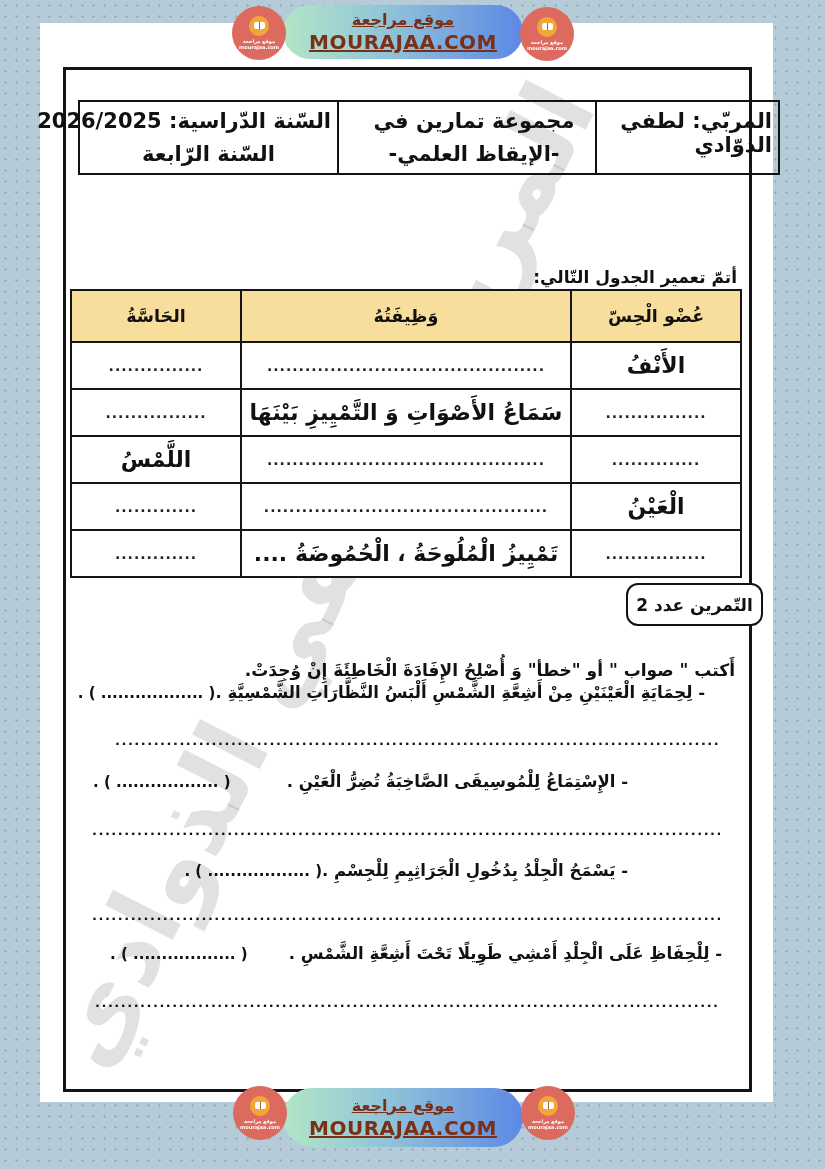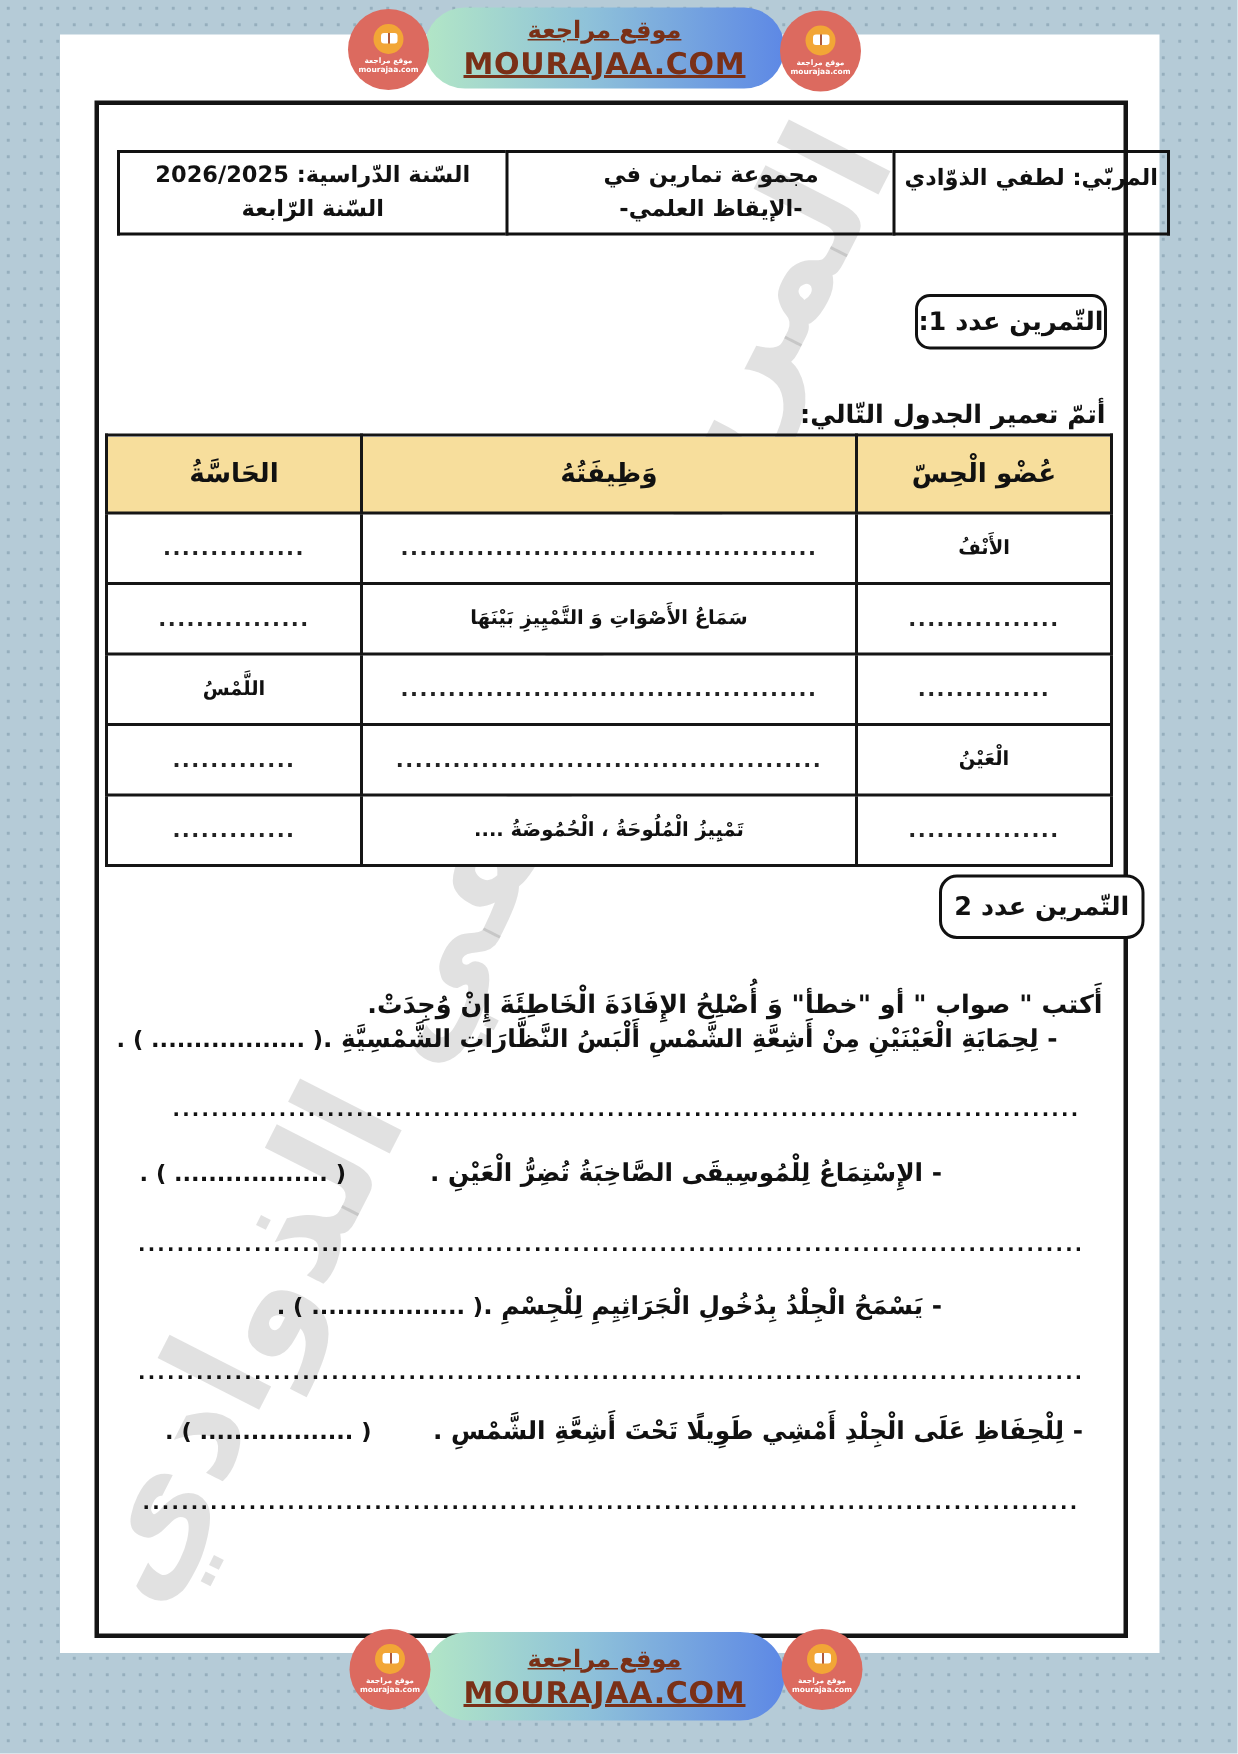--- a/index.html
+++ b/index.html
@@ -34,37 +34,37 @@
   .badge{
     position:absolute;z-index:5;width:54px;height:54px;border-radius:50%;background:#DC6A5F;
     display:flex;flex-direction:column;align-items:center;justify-content:center;
   }
   .badge-inner{width:20px;height:20px;border-radius:50%;background:#F2A636;display:flex;align-items:center;justify-content:center;margin-bottom:2px;}
   .book{width:11px;height:7px;border-radius:2px;background:linear-gradient(to right,#fff 44%,#b05a3c 44%,#b05a3c 56%,#fff 56%);}
   .badge-cap{font-size:5px;color:#fff;font-weight:bold;line-height:1.3;text-align:center;white-space:nowrap;}
 
   
   .info{left:78px;top:100px;width:662px;border-collapse:collapse;table-layout:fixed;}
-  .info td{border:2px solid #111;font-weight:bold;font-size:15px;color:#111;vertical-align:middle;padding:3px 6px;}
+  .info td{border:2px solid #111;font-weight:bold;font-size:21px;color:#111;vertical-align:middle;padding:3px 6px;}
   .info .cell-teacher{width:169px;vertical-align:top;text-align:right;padding-top:7px;}
   .info .cell-series{width:230px;text-align:center;line-height:1.55;padding-left:20px;}
   .info .cell-year{width:245px;text-align:center;line-height:1.55;}
   .info td div{white-space:nowrap;}
 
   
   .ex-box{border:2.5px solid #111;border-radius:10px;display:flex;align-items:center;justify-content:center;
     font-weight:bold;font-size:17px;color:#111;background:#fff;box-sizing:border-box;}
   .ex1-box{left:610px;top:196px;width:128px;height:37px;}
   .ex2-box{left:626px;top:583px;width:137px;height:43px;border-radius:12px;}
 
   .inst{font-weight:bold;font-size:17px;color:#111;white-space:nowrap;margin-top:24px;}
 
   
   .senses{left:70px;top:289px;width:670px;border-collapse:collapse;table-layout:fixed;}
-  .senses td{border:2px solid #161616;text-align:center;vertical-align:middle;font-weight:bold;font-size:13px;color:#111;overflow:hidden;white-space:nowrap;}
+  .senses td{border:2px solid #161616;text-align:center;vertical-align:middle;font-weight:bold;font-size:22px;color:#111;overflow:hidden;white-space:nowrap;}
   .senses tr.head td{background:#F7DE9C;height:48px;font-size:17.5px;}
   .senses tr.row td{height:43px;background:#fff;}
   .senses td.dots{font-size:14px;letter-spacing:1px;color:#222;}
   .col-organ{width:170px;} .col-func{width:330px;} .col-sense{width:170px;}
 
   
   .stmt{display:flex;justify-content:space-between;align-items:baseline;direction:rtl;
     font-weight:bold;font-size:16.5px;color:#111;white-space:nowrap;}
   .stmt .slot{font-size:15px;}
   .ans-line{font-weight:bold;font-size:13px;letter-spacing:1.5px;color:#111;
@@ -109,21 +109,20 @@
         <div>-الإيقاظ العلمي-</div>
       </td>
       <td class="cell-year">
         <div>السّنة الدّراسية: 2026/2025</div>
         <div>السّنة الرّابعة</div>
       </td>
     </tr>
   </tbody>
     </table>
 
-  <div class="ex-box ex1-box z rtl">التّمرين عدد 1:</div>
   <div class="inst z rtl" style="right:88px;top:243px;">أتمّ تعمير الجدول التّالي:</div>
 
   <table class="senses z rtl">
     <colgroup>
         <col class="col-organ">
         <col class="col-func">
         <col class="col-sense">
       </colgroup>
     <tbody>
         <tr class="head">

